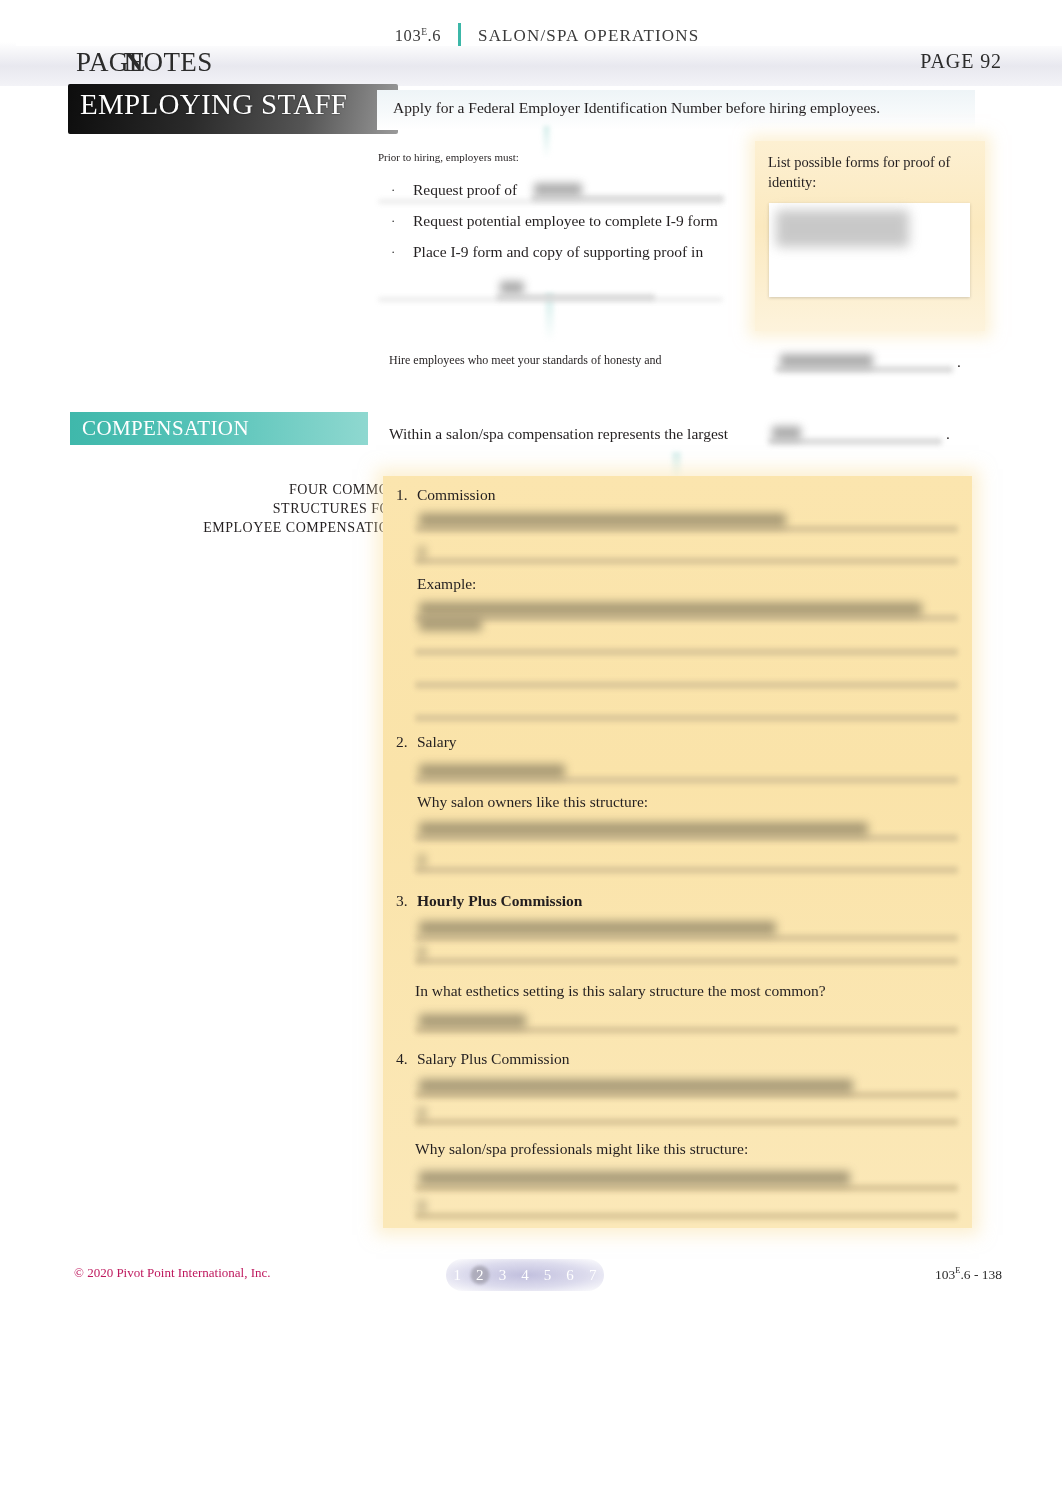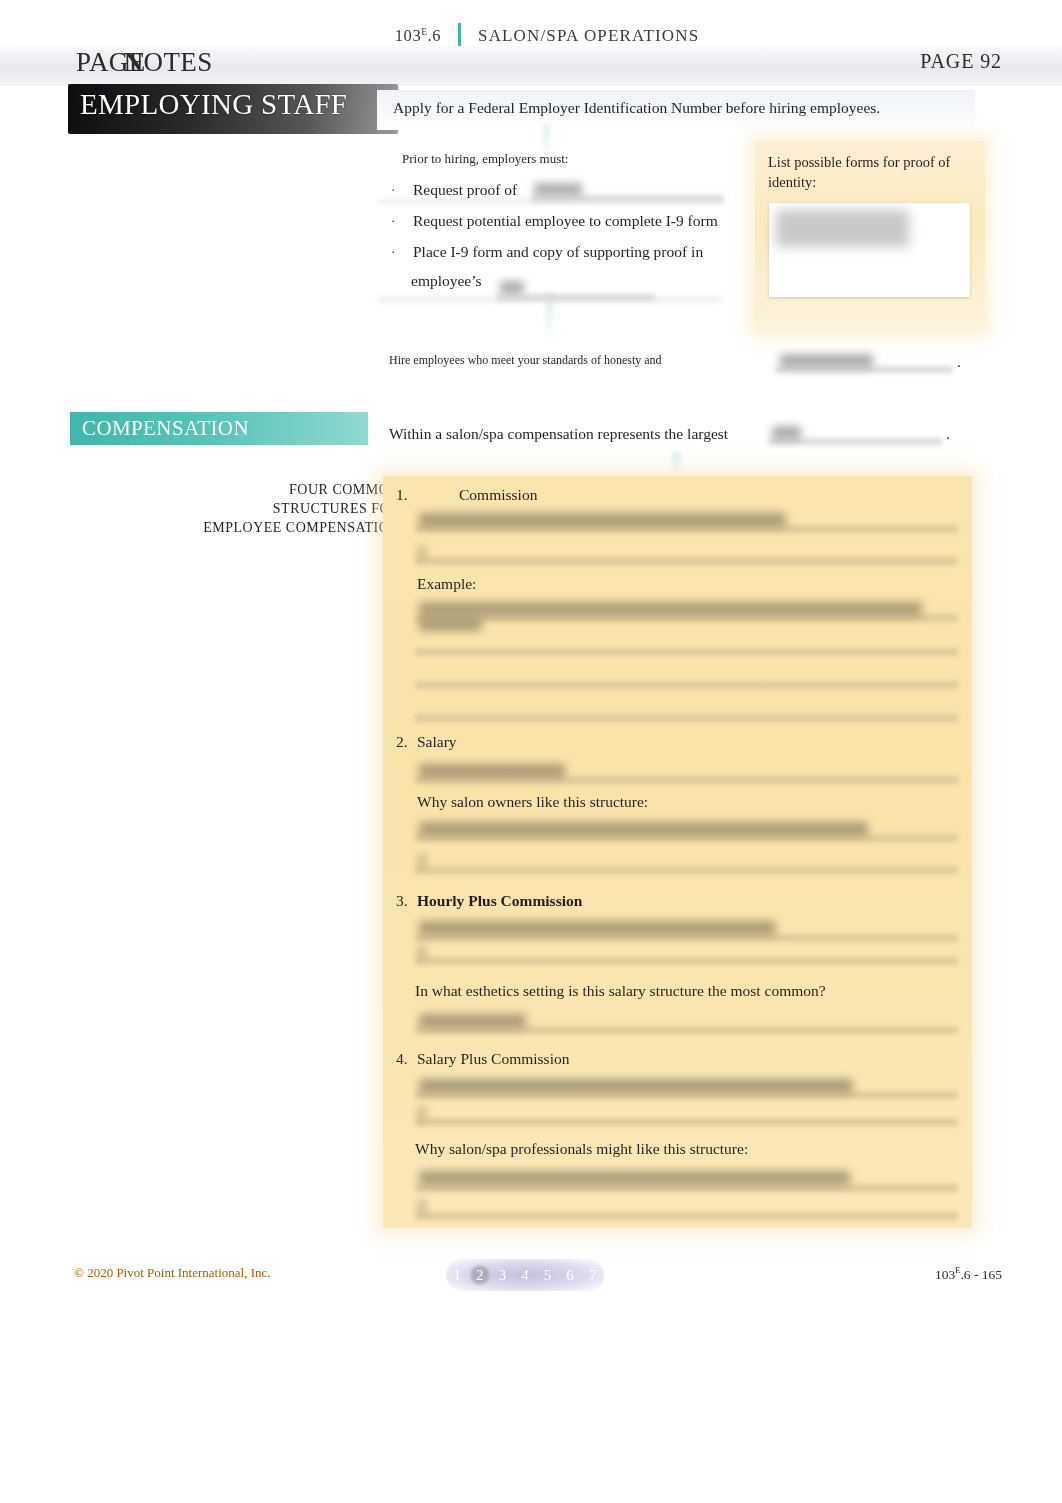--- a/index.html
+++ b/index.html
@@ -118,22 +118,22 @@
 
   
   .teal-conn {
     position: absolute;
     background: linear-gradient(to bottom, rgba(120,200,192,.28), rgba(120,200,192,0));
     filter: blur(2px);
   }
 
   .prior-text {
     position: absolute;
-    left: 402px; top: 151px;
-    font-size: 13px;
+    left: 378px; top: 151px;
+    font-size: 11px;
   }
 
   .bullet-list {
     position: absolute;
     left: 389px; top: 180px;
     width: 420px;
   }
   .bullet-row {
     position: relative;
     display: flex;
@@ -283,21 +283,21 @@
     filter: blur(2.8px);
     opacity: .95;
     border-radius: 2px;
   }
 
   
   .footer-copy {
     position: absolute;
     left: 74px; top: 1265px;
     font-size: 13px;
-    color: #a16207;
+    color: #be185d;
   }
   .footer-pager {
     position: absolute;
     left: 446px; top: 1259px;
     width: 158px; height: 32px;
     border-radius: 16px;
     background: radial-gradient(ellipse at center, rgba(190,188,220,.95) 0%, rgba(214,213,234,.85) 55%, rgba(248,248,252,0) 100%);
     display: flex;
     align-items: center;
     justify-content: space-around;
@@ -368,21 +368,20 @@
     <span class="bullet-txt">Request proof of</span>
   </div>
   <div class="bullet-row">
     <span class="bullet-dot">·</span>
     <span class="bullet-txt">Request potential employee to complete I-9 form</span>
   </div>
   <div class="bullet-row">
     <span class="bullet-dot">·</span>
     <span class="bullet-txt">Place I-9 form and copy of supporting proof in</span>
   </div>
-  <div class="bullet-cont">employee’s</div>
 </div>
 
 <div class="blur-line" style="left:531px; top:195px; width:193px; height:7px;"></div>
 <div class="blur-ans" style="left:534px; top:183px; width:48px; height:13px;"></div>
 
 <div class="blur-line" style="left:496px; top:294px; width:159px; height:7px;"></div>
 <div class="blur-ans" style="left:500px; top:281px; width:24px; height:13px;"></div>
 
 <div class="blur-line" style="left:378px; top:199px; width:345px; height:5px; opacity:.45;"></div>
 <div class="blur-line" style="left:378px; top:297px; width:345px; height:5px; opacity:.45;"></div>
@@ -407,21 +406,21 @@
 
 <div class="left-caption">
   <div>FOUR COMMON</div>
   <div>STRUCTURES FOR</div>
   <div>EMPLOYEE COMPENSATION</div>
 </div>
 
 <div class="yellow-box"></div>
 
 <div class="yb-item-num" style="left:396px; top:486px;">1.</div>
-<div class="yb-item-label" style="left:417px; top:486px;margin-left:42px;">Commission</div>
+<div class="yb-item-label" style="left:417px; top:486px;">Commission</div>
 <div class="y-blur-line" style="left:415px; top:525px; width:543px; height:8px;"></div>
 <div class="y-blur-ans" style="left:419px; top:513px; width:367px; height:14px;"></div>
 <div class="y-blur-line" style="left:415px; top:557px; width:543px; height:8px;"></div>
 <div class="y-blur-ans" style="left:419px; top:546px; width:6px; height:13px;"></div>
 
 <div class="yb-sub" style="left:417px; top:575px;">Example:</div>
 <div class="y-blur-line" style="left:415px; top:614px; width:543px; height:8px;"></div>
 <div class="y-blur-ans" style="left:419px; top:602px; width:503px; height:14px;"></div>
 <div class="y-blur-ans" style="left:419px; top:618px; width:63px; height:13px;"></div>
 <div class="y-blur-line" style="left:415px; top:648px; width:543px; height:8px;"></div>
@@ -468,13 +467,13 @@
 <div class="footer-pager">
   <span class="pg-num">1</span>
   <span class="pg-num active">2</span>
   <span class="pg-num">3</span>
   <span class="pg-num">4</span>
   <span class="pg-num">5</span>
   <span class="pg-num">6</span>
   <span class="pg-num">7</span>
 </div>
 
-<div class="footer-code"><span>103</span><span class="sup">E</span><span>.6 - 165</span></div>
+<div class="footer-code"><span>103</span><span class="sup">E</span><span>.6 - 138</span></div>
 
 </body></html>

